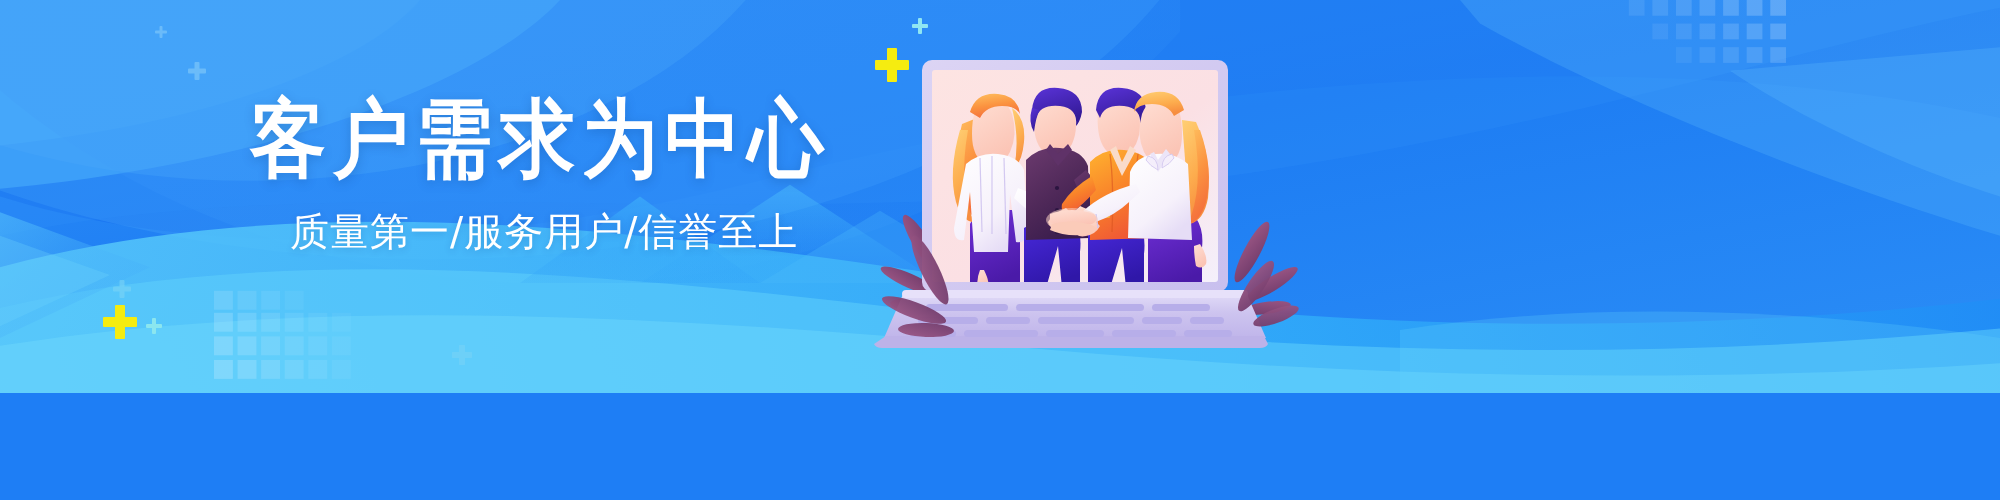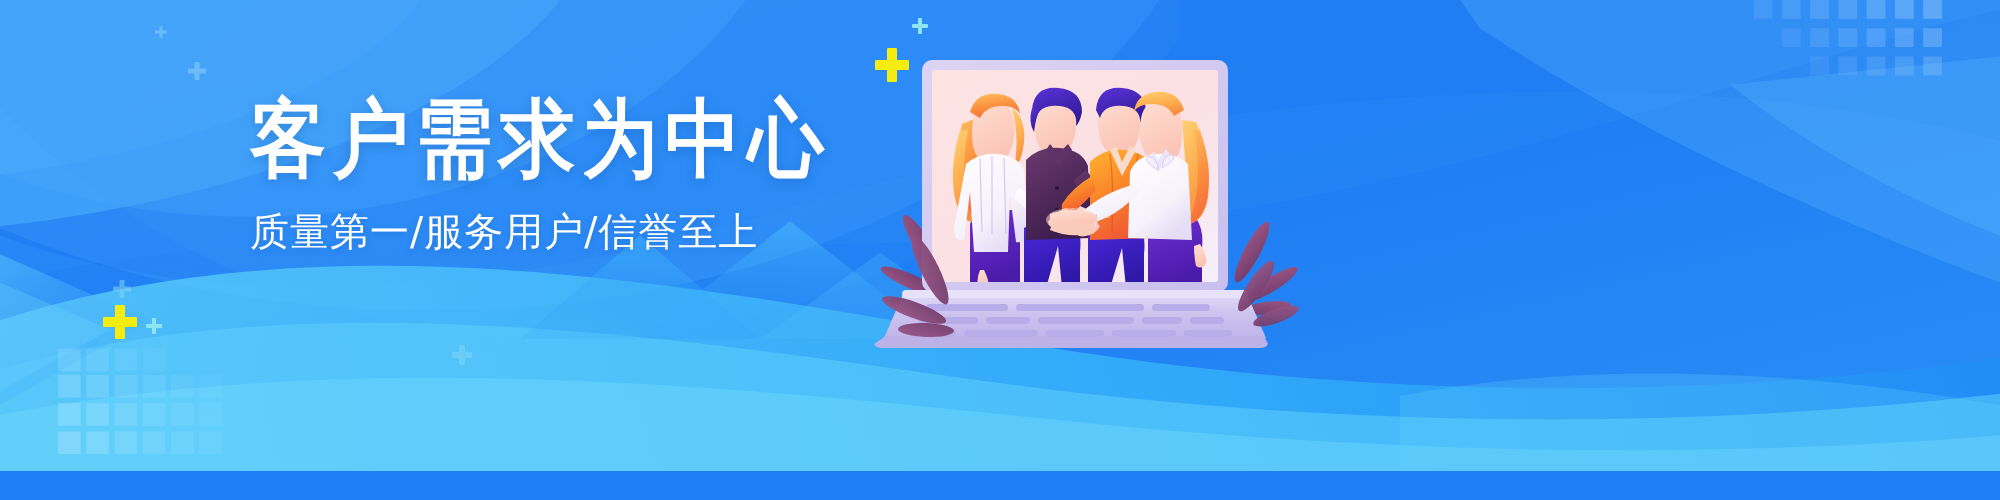--- a/index.html
+++ b/index.html
@@ -4,21 +4,21 @@
 <style>
   * { margin:0; padding:0; box-sizing:border-box; }
   html, body {
     width:2000px; height:500px;
     overflow:hidden;
     background:#1e7ef5;
     font-family:"Liberation Sans","DejaVu Sans",sans-serif;
   }
   #banner {
     position:relative;
-    width:2000px; height:471px;
+    width:2000px; height:393px;
     overflow:hidden;
     background:linear-gradient(118deg,#2a8cf8 0%,#1f7ef4 38%,#1877f2 62%,#2f93f7 100%);
   }
   .layer { position:absolute; top:0; left:0; width:100%; height:100%; }
   svg.layer { display:block; }
 
   
   #text-block {
     position:absolute;
     left:250px; top:96px;
@@ -40,20 +40,21 @@
   #subline {
     margin-top:38px;
     font-size:39px;
     line-height:1.15;
     font-weight:400;
     color:#ffffff;
     letter-spacing:1px;
     white-space:nowrap;
     text-shadow:0 2px 7px rgba(5,50,120,.20);
     font-family:"DejaVu Sans","Liberation Sans",sans-serif;
+    margin-left:40px;
   }
 
   
   #illustration {
     position:absolute;
     left:900px; top:38px;
     width:430px; height:320px;
     z-index:35;
   }
   #illustration svg { display:block; width:430px; height:320px; overflow:visible; }

